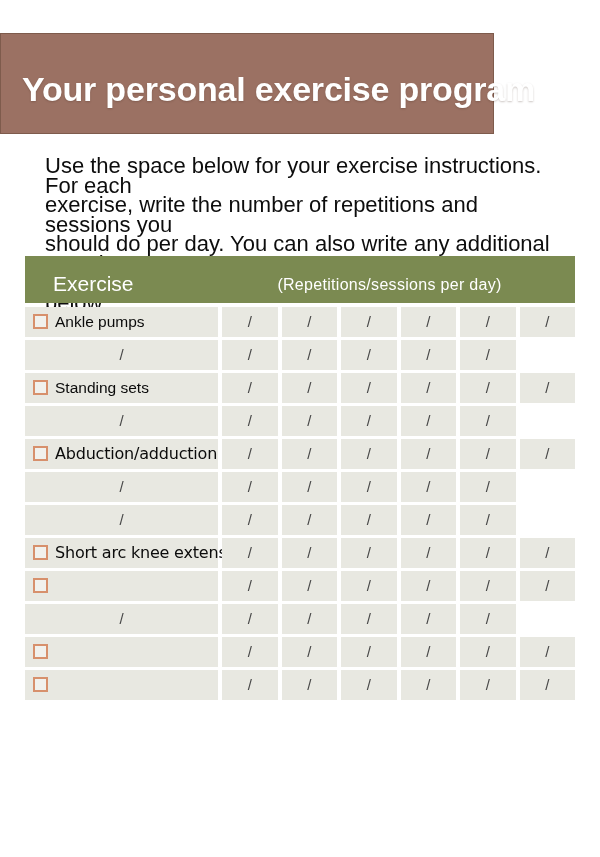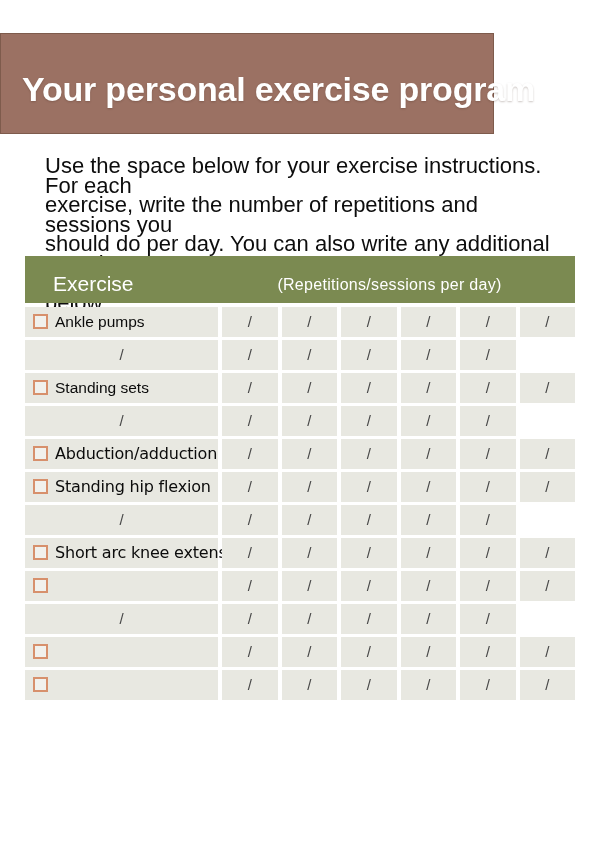--- a/index.html
+++ b/index.html
@@ -255,24 +255,20 @@
           </div>
     <div class="cell week-cell">
             <span class="slash">/</span>
           </div>
     <div class="cell week-cell">
             <span class="slash">/</span>
           </div>
   </div>
 
   <div class="trow alt">
-    <div class="cell label-cell">
-      <span class="checkbox"></span>
-      <span class="exercise-label">Standing hip flexion</span>
-    </div>
     <div class="cell week-cell">
             <span class="slash">/</span>
           </div>
     <div class="cell week-cell">
             <span class="slash">/</span>
           </div>
     <div class="cell week-cell">
             <span class="slash">/</span>
           </div>
     <div class="cell week-cell">

